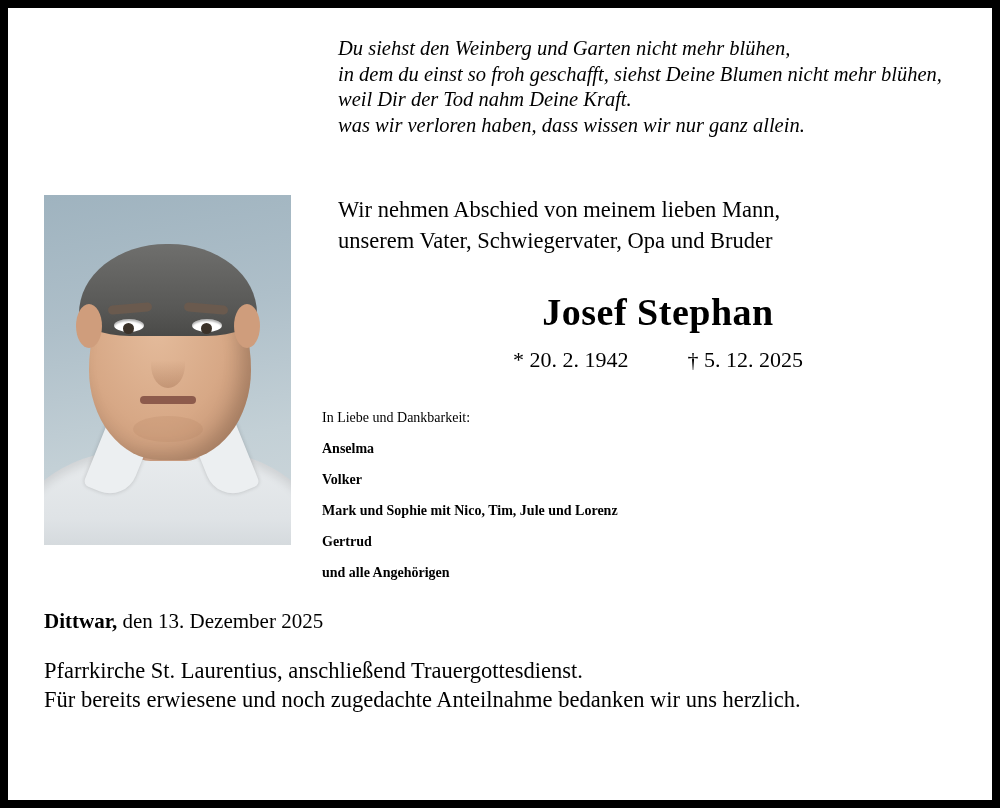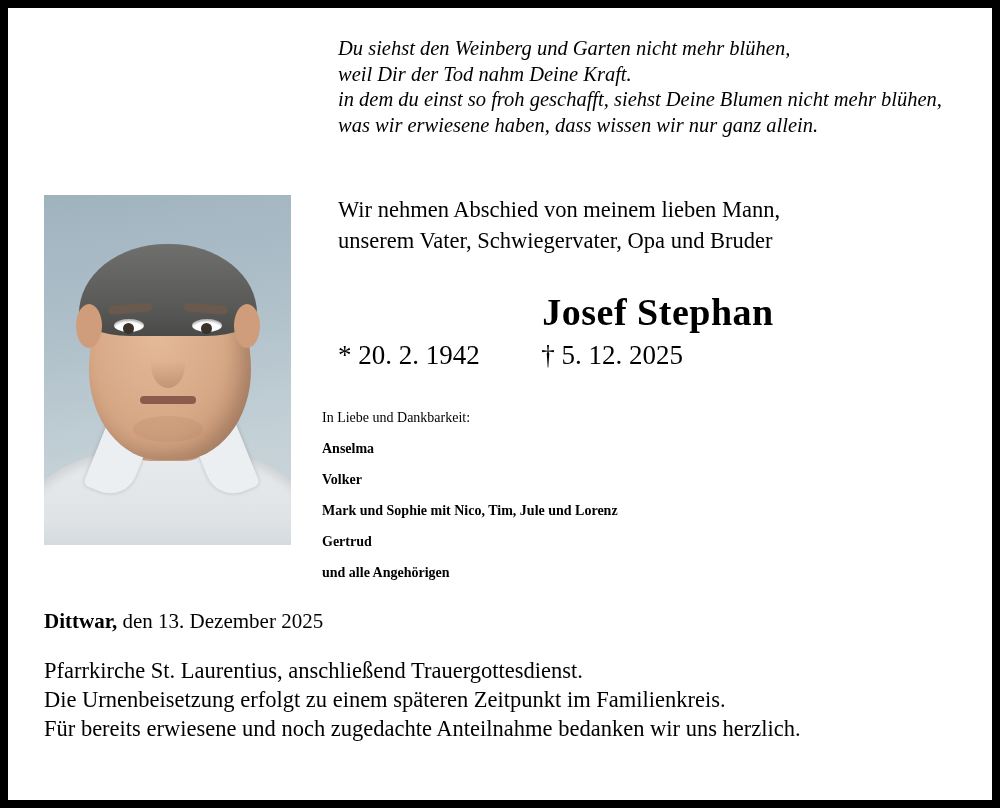--- a/index.html
+++ b/index.html
@@ -174,24 +174,24 @@
     width: 640px;
     text-align: center;
     font-size: 38px;
     font-weight: bold;
     letter-spacing: 0.5px;
     color: #000;
   }
   .dates {
     position: absolute;
     left: 330px;
-    top: 332px;
+    top: 339px;
     width: 640px;
-    text-align: left;
-    font-size: 27px;
+    text-align: center;
+    font-size: 22px;
     color: #000;
   }
   .dates .gap { display: inline-block; width: 48px; }
 
   .family {
     position: absolute;
     left: 314px;
     top: 394px;
     font-size: 14px;
     line-height: 31px;
@@ -222,23 +222,23 @@
   .service div { white-space: nowrap; }
 </style>
 </head>
 <body>
 
 <div class="page">
   <div class="inner">
 
     <div class="poem">
       <div>Du siehst den Weinberg und Garten nicht mehr blühen,</div>
+      <div>in dem du einst so froh geschafft, siehst Deine Blumen nicht mehr blühen,</div>
       <div>weil Dir der Tod nahm Deine Kraft.</div>
-      <div>in dem du einst so froh geschafft, siehst Deine Blumen nicht mehr blühen,</div>
-      <div>was wir erwiesene haben, dass wissen wir nur ganz allein.</div>
+      <div>was wir verloren haben, dass wissen wir nur ganz allein.</div>
     </div>
 
     <div class="portrait">
       <div class="sky"></div>
       <div class="shirt"></div>
       <div class="neck"></div>
       <div class="collarL"></div>
       <div class="collarR"></div>
       <div class="head"></div>
       <div class="hair"></div>
@@ -276,18 +276,17 @@
       <div class="b">Gertrud</div>
       <div class="b">und alle Angehörigen</div>
     </div>
 
     <div class="placeline">
       <span class="b">Dittwar,</span><span> den 13. Dezember 2025</span>
     </div>
 
     <div class="service">
       <div>Pfarrkirche St. Laurentius, anschließend Trauergottesdienst.</div>
-      <div>Die Urnenbeisetzung erfolgt zu einem späteren Zeitpunkt im Familienkreis.</div>
       <div>Für bereits erwiesene und noch zugedachte Anteilnahme bedanken wir uns herzlich.</div>
     </div>
 
   </div>
 </div>
 
 </body></html>

